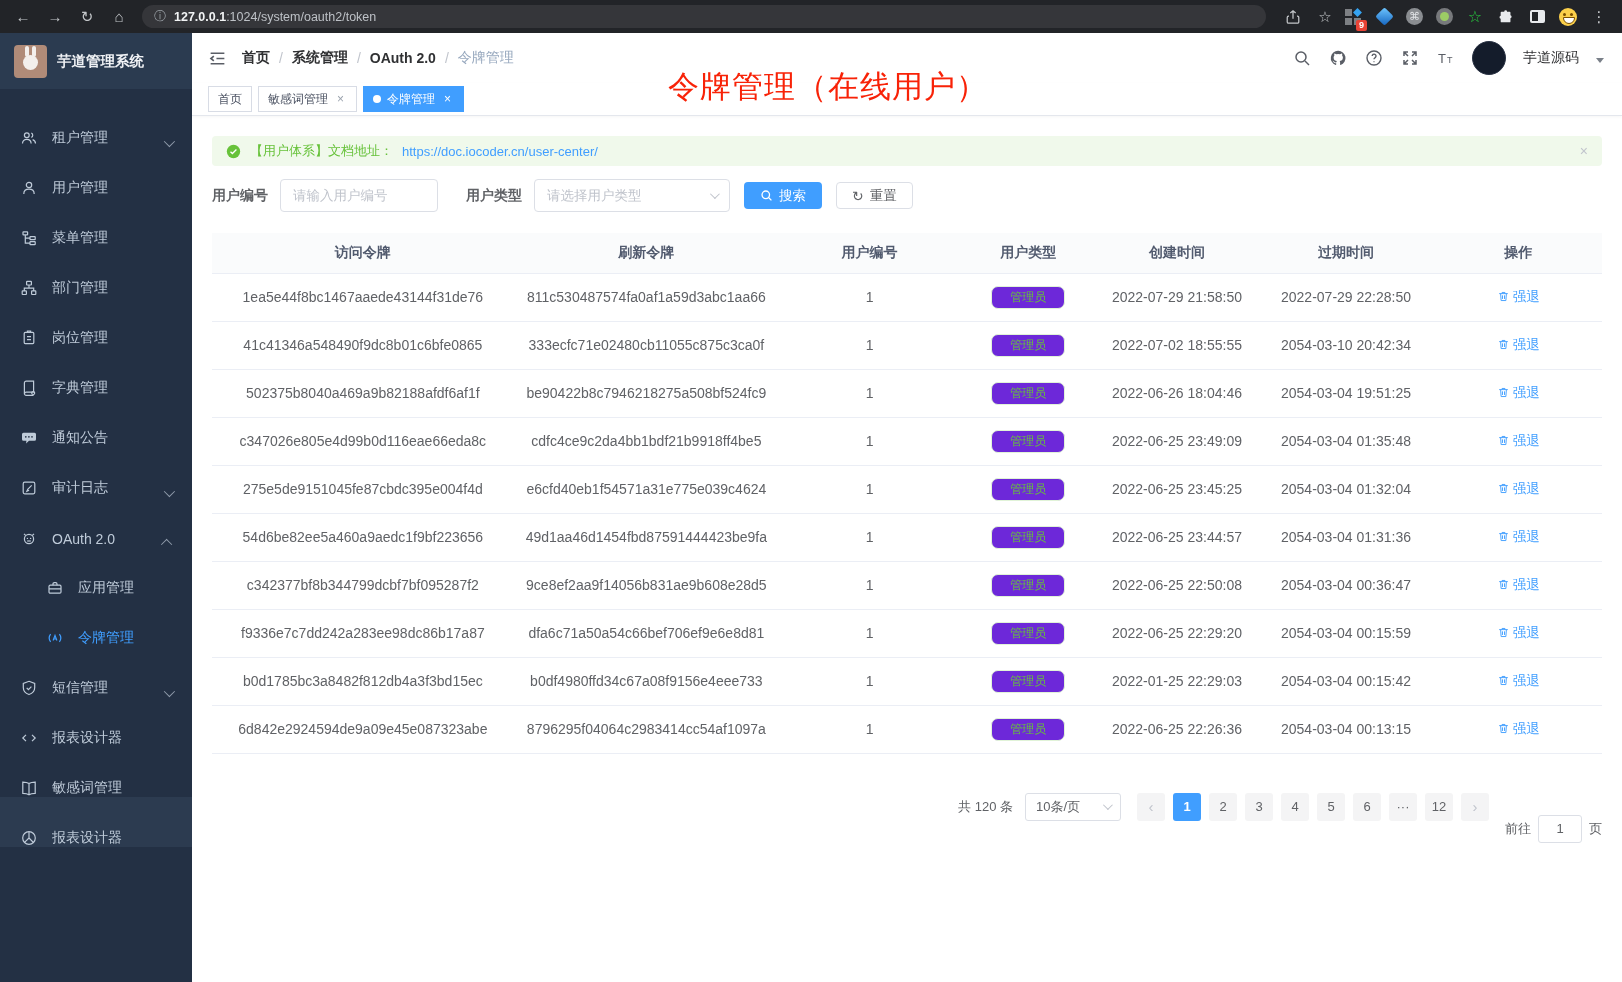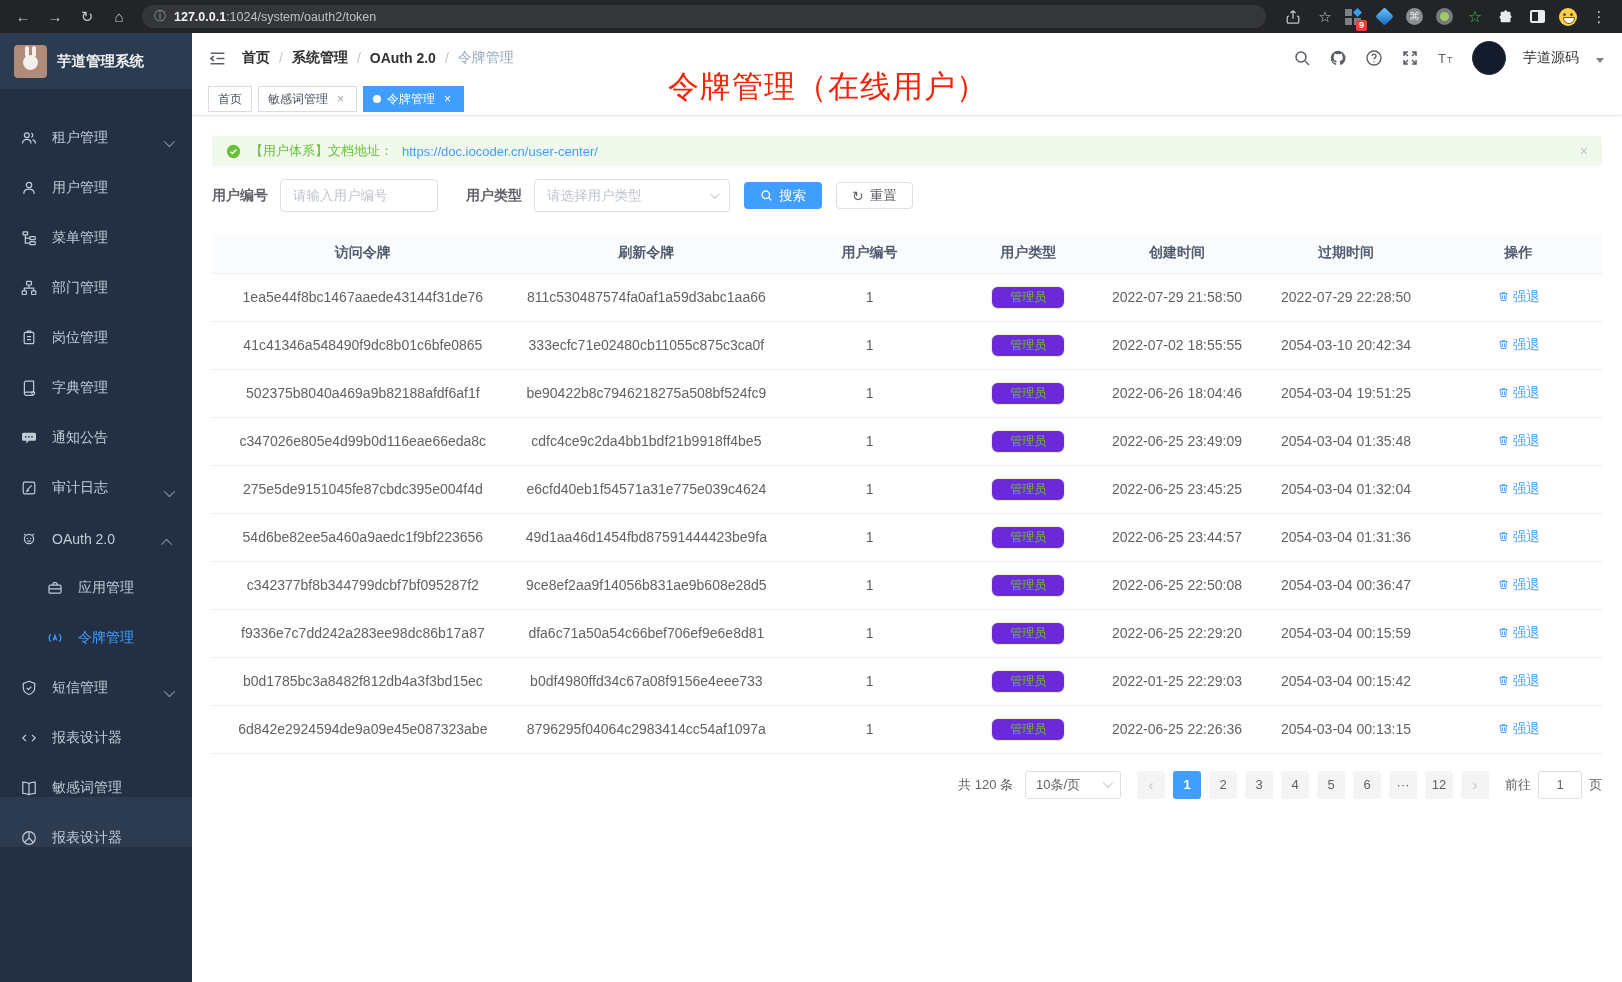--- a/index.html
+++ b/index.html
@@ -141,21 +141,21 @@
   .pagination { display:flex; align-items:center; justify-content:flex-end; gap:8px;
     margin-top:17px; font-size:13px; color:#606266; }
   .pg-total { margin-right:4px; }
   .pg-size { width:96px; height:28px; border:1px solid #dcdfe6; border-radius:3px; display:flex;
     align-items:center; justify-content:space-between; padding:0 10px; color:#606266; margin-right:8px; }
   .pg-btn { min-width:28px; height:28px; padding:0 4px; background:#f4f4f5; color:#606266;
     border-radius:3px; display:flex; align-items:center; justify-content:center; font-size:13px;
     cursor:pointer; }
   .pg-btn.arrow { color:#c0c4cc; font-size:15px; }
   .pg-btn.active { background:#409eff; color:#fff; font-weight:bold; }
-  .pg-jump { display:flex; align-items:center; gap:7px; margin-left:8px; }
+  .pg-jump { display:flex; align-items:center; gap:7px; margin-left:8px;margin-top:44px; }
   .pg-input { width:44px; height:28px; border:1px solid #dcdfe6; border-radius:3px;
     text-align:center; font-size:13px; color:#606266; display:flex; align-items:center;
     justify-content:center; }
 
   .annotation { position:absolute; left:668px; top:66px; font-size:31px; font-weight:400;
     letter-spacing:1px; pointer-events:none; z-index:50; }
 </style>
 </head>
 <body>
 

